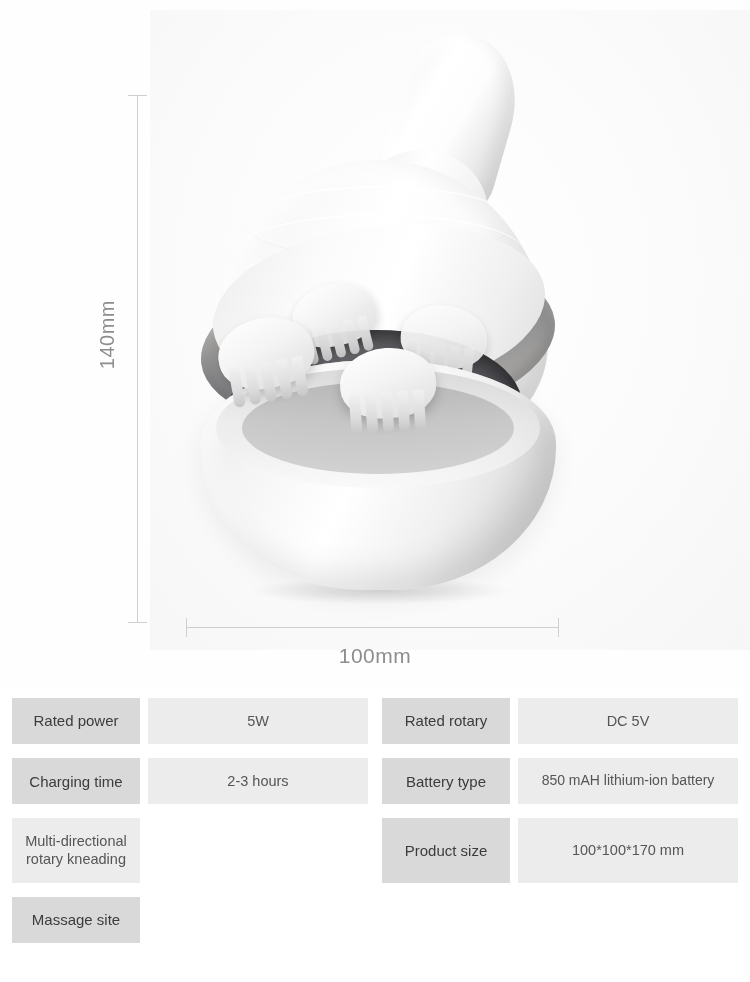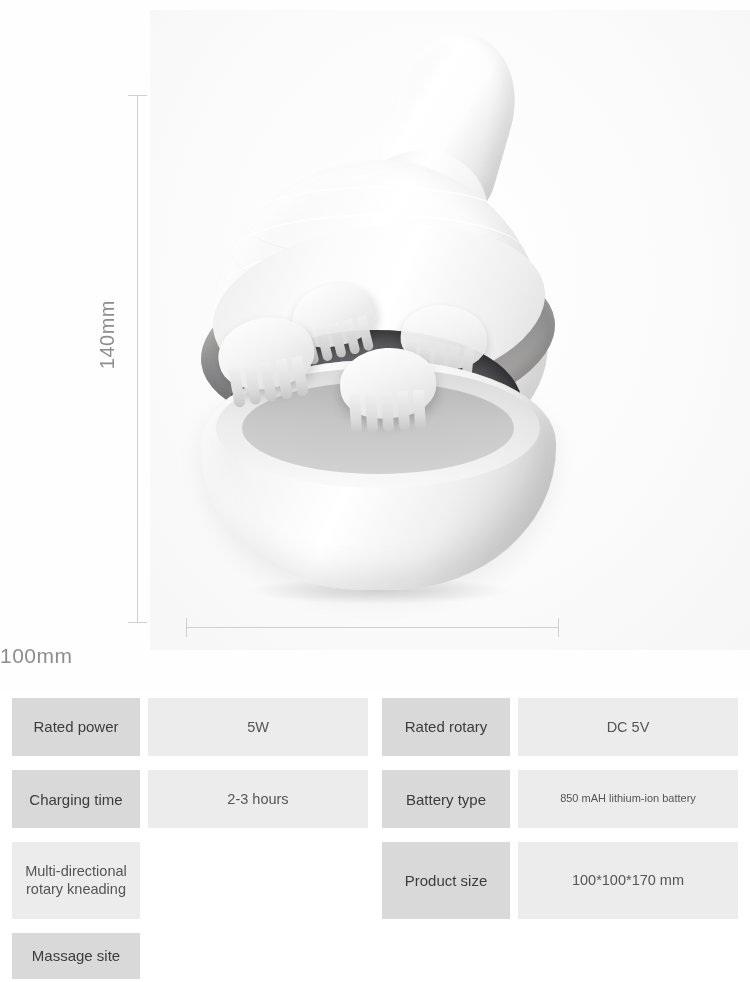--- a/index.html
+++ b/index.html
@@ -81,21 +81,21 @@
     background: #cfcfcf;
   }
   .dim-h-cap-l { left: 186px; }
   .dim-h-cap-r { left: 558px; }
 
   .dim-h-label {
     position: absolute;
     left: 0;
     top: 644px;
     width: 750px;
-    text-align: left;
+    text-align: center;
     font-size: 21px;
     color: #8d8d8d;
     letter-spacing: 0.5px;
   }
 
   
   .device {
     position: absolute;
     left: 190px;
     top: 30px;
@@ -283,21 +283,21 @@
   }
   .spec-val {
     background: #ececec;
     color: #555555;
     font-size: 14.5px;
     display: flex;
     align-items: center;
     justify-content: center;
     text-align: center;
     min-height: 46px;
-    padding: 20px 4px;
+    padding: 14px 4px;
     box-sizing: border-box;
     line-height: 1.25;
     white-space: pre-line;
   }
 </style>
 </head>
 <body>
 
 <div class="product-area">
   <div class="bg-wash"></div>
@@ -378,21 +378,21 @@
       <div class="spec-val">DC 5V</div>
     </div>
 
     <div class="spec-row">
       <div class="spec-key">Charging time</div>
       <div class="spec-val">2-3 hours</div>
     </div>
 
     <div class="spec-row">
       <div class="spec-key">Battery type</div>
-      <div class="spec-val" style="font-size:11px;">850 mAH lithium-ion battery</div>
+      <div class="spec-val" style="font-size:14px;">850 mAH lithium-ion battery</div>
     </div>
     <div class="spec-row">
       <div class="spec-val">Multi-directional
 rotary kneading</div>
     </div>
 
     <div class="spec-row">
       <div class="spec-key">Product size</div>
       <div class="spec-val">100*100*170 mm</div>
     </div>

